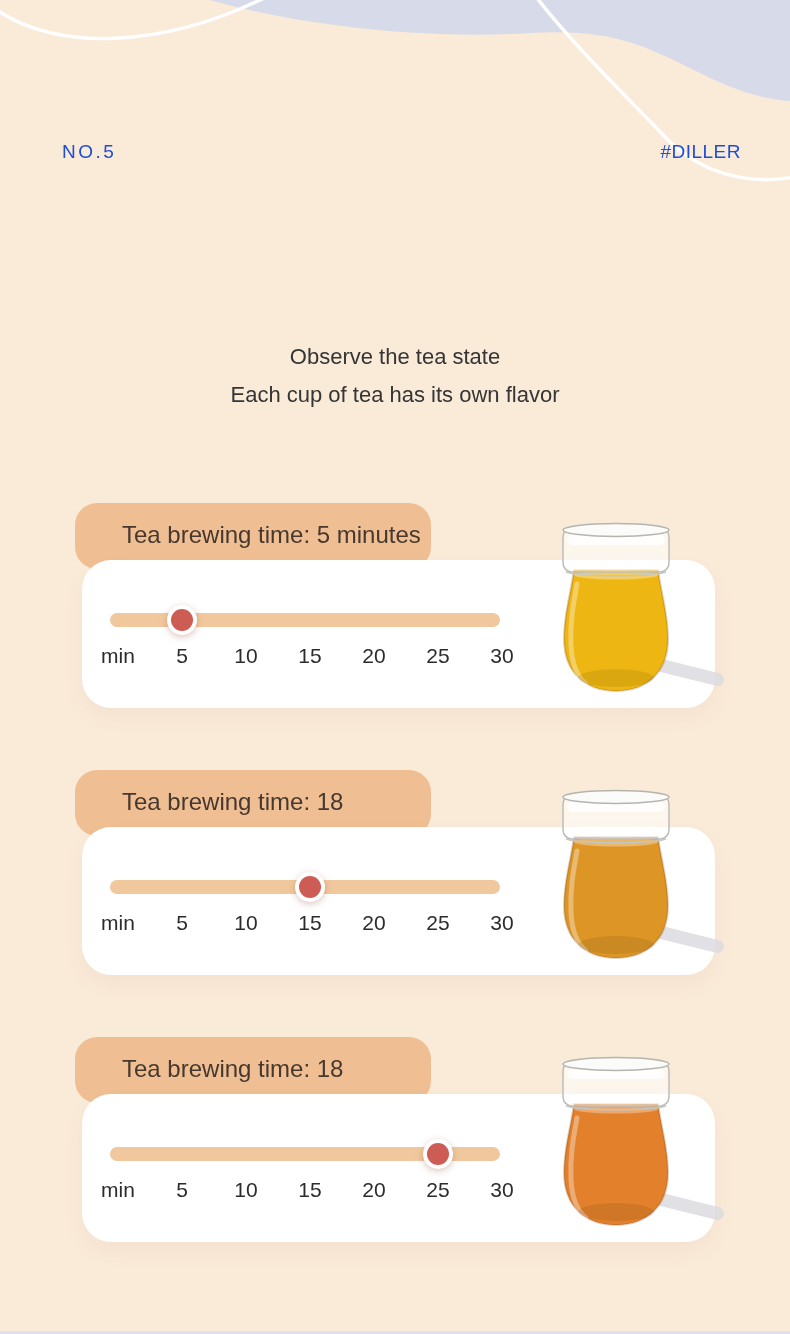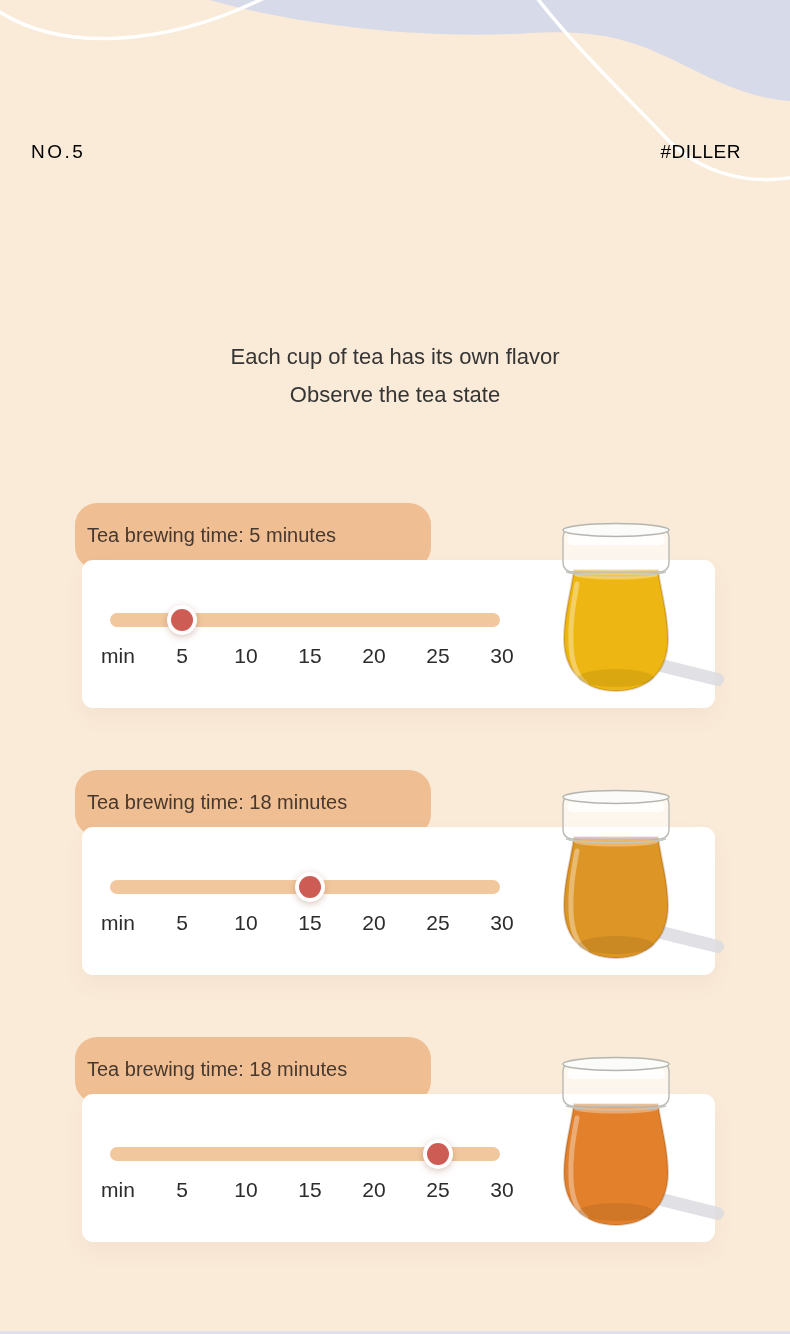--- a/index.html
+++ b/index.html
@@ -11,23 +11,23 @@
     overflow:hidden;
     background:var(--color-background,#faead8);
     font-family:"Liberation Sans","DejaVu Sans",sans-serif;
   }
 
   
   .top-decor { position:absolute; top:0; left:0; width:790px; height:210px; display:block; }
 
   
   .topbar {
-    position:absolute; top:141px; left:31px; right:49px;
+    position:absolute; top:141px; left:62px; right:49px;
     display:flex; justify-content:space-between; align-items:center;
-    font-size:19px; color:#000000;
+    font-size:19px; color:#1d4ed8;
   }
   .tag-left  { letter-spacing:2.5px; }
   .tag-right { letter-spacing:0.5px; }
 
   
   .title {
     position:absolute; top:228px; left:0; width:100%;
     text-align:center; color:var(--color-text_dark,#3e3a3a);
     font-size:30px; line-height:47px; white-space:pre-wrap;
   }
@@ -38,27 +38,27 @@
   }
 
   
   .card { position:absolute; left:75px; width:660px; height:212px; }
   .card-header {
     position:absolute; left:0; top:0; width:356px; height:66px;
     background:var(--color-header_pill,#efbf93);
     border-radius:22px;
   }
   .card-title {
-    display:block; padding-left:12px; line-height:64px;
-    font-size:20px; color:#47382f;
+    display:block; padding-left:47px; line-height:64px;
+    font-size:24px; color:#47382f;
   }
   .card-panel {
     position:absolute; left:7px; top:57px; width:633px; height:148px;
     background:var(--color-panel,#ffffff);
-    border-radius:11px;
+    border-radius:29px;
     box-shadow:0 10px 22px rgba(120,90,60,0.05);
   }
   .track {
     position:absolute; left:28px; top:53px; width:390px; height:14px;
     background:var(--color-track,#f1c89e);
     border-radius:7px;
   }
   .knob {
     position:absolute; top:-8px; width:30px; height:30px;
     background:#ffffff; border-radius:50%;
@@ -95,22 +95,22 @@
     <path d="M534,-6 C570,42 625,95 668,140 C700,172 748,187 800,176" fill="none" stroke="var(--color-wave_line,#ffffff)" stroke-width="3.5" stroke-linecap="round"></path>
   </svg>
 
   <div class="topbar">
     <span class="tag-left">NO.5</span>
     <span class="tag-right">#DILLER</span>
   </div>
 
 
   <div class="subtitle">
+    <div>Observe the tea state</div>
     <div>Each cup of tea has its own flavor</div>
-    <div>Observe the tea state</div>
   </div>
 
   <div id="cards">
   <section class="card" style="top: 503px; --tea: #eeb612;">
     <div class="card-header">
       <span class="card-title">Tea brewing time: 5 minutes</span>
     </div>
     <div class="card-panel">
       <div class="track">
         <div class="knob" style="left: 57px;"></div>

